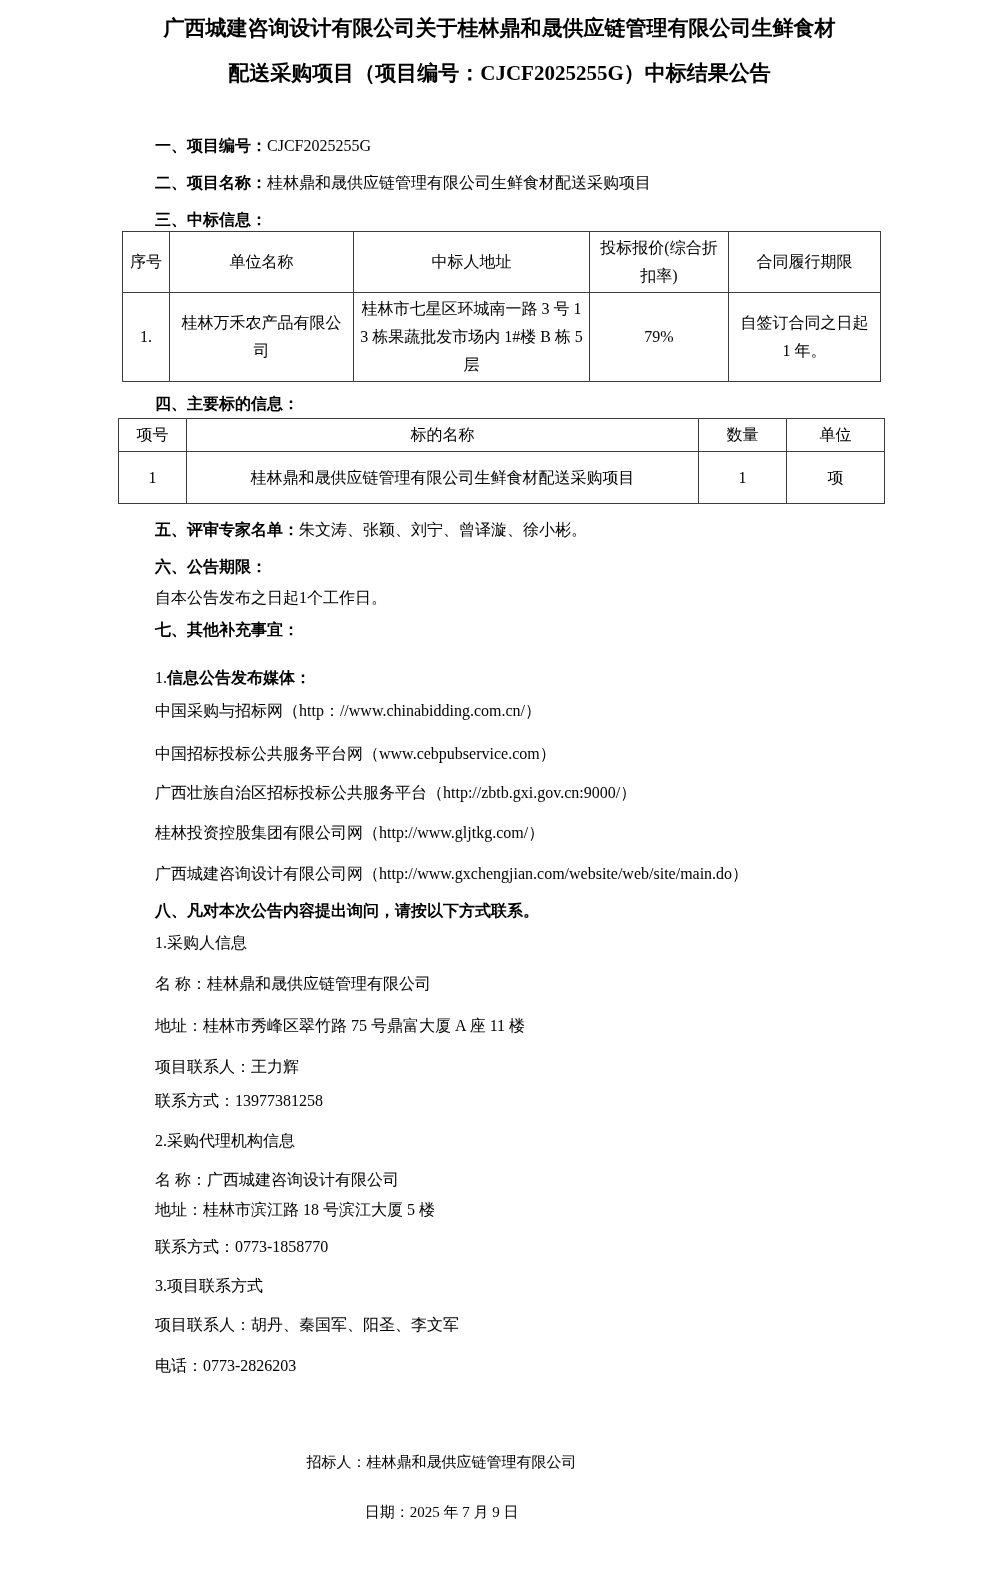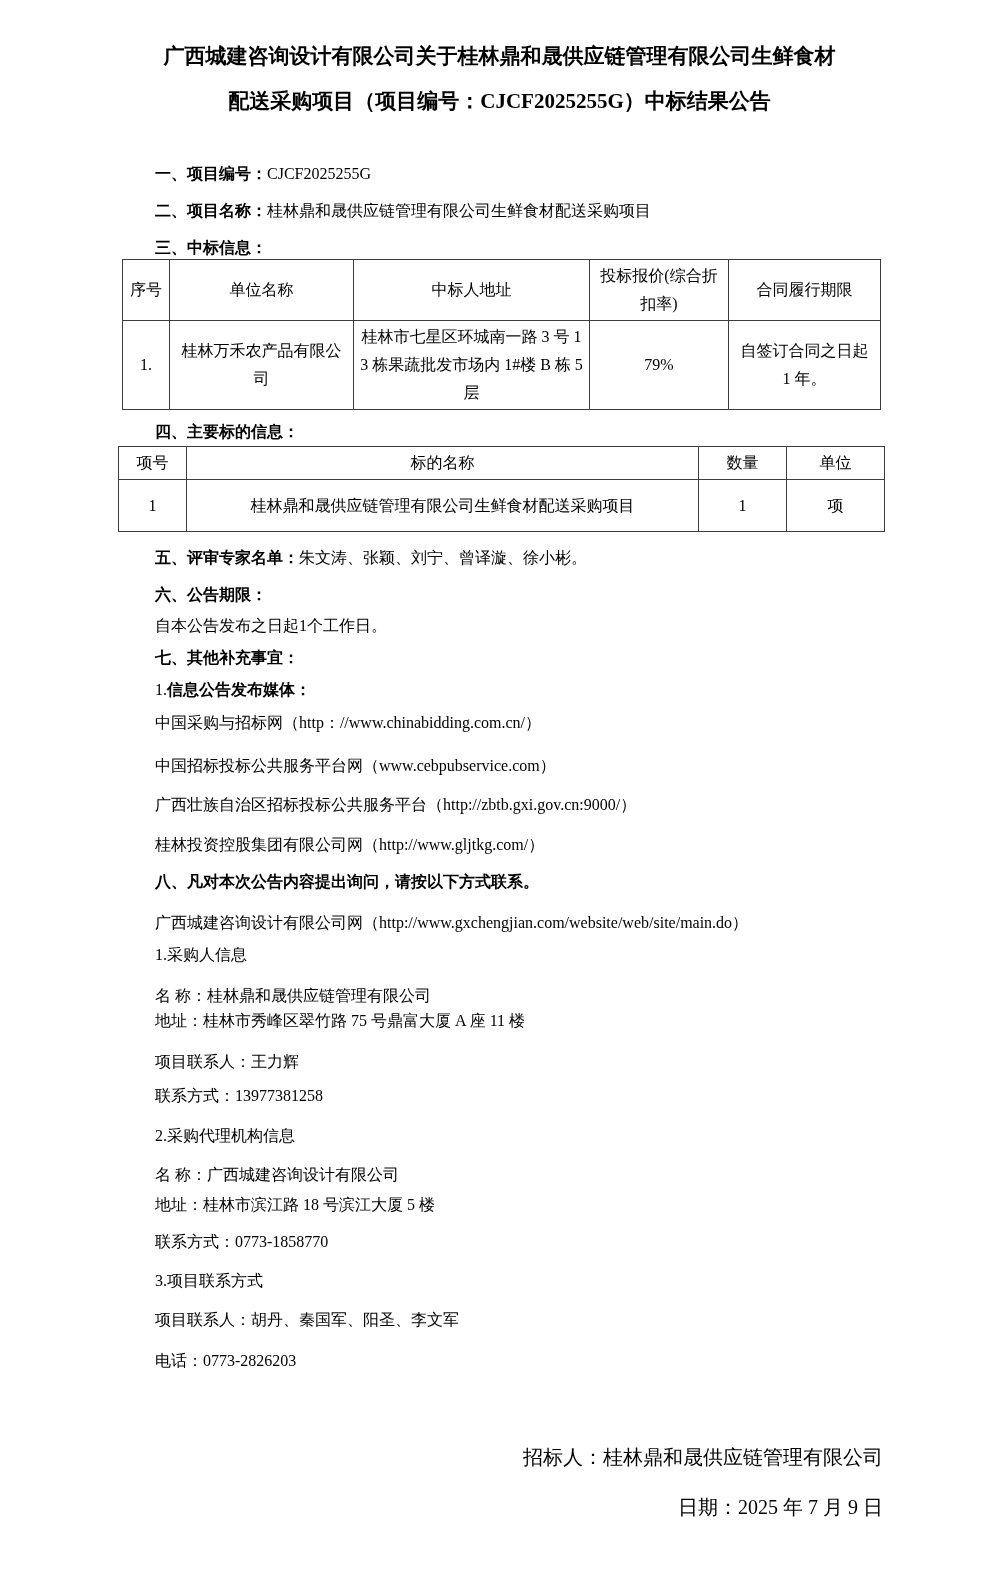--- a/index.html
+++ b/index.html
@@ -2,32 +2,32 @@
 <html><head>
 <meta charset="utf-8">
 <style>
   html, body { margin: 0; padding: 0; }
   body {
     width: 999px; height: 1569px;
     background: #ffffff; color: #000000;
     font-family: "Liberation Serif", "DejaVu Serif", serif;
   }
   .doc { width: 999px; height: 1569px; overflow: hidden; }
-  .title { font-weight: bold; font-size: 21px; line-height: 45px; text-align: center; padding: 34px 100px 0 100px; }
+  .title { font-weight: bold; font-size: 21px; line-height: 45px; text-align: center; padding: 6px 100px 0 100px; }
   .p { font-size: 16px; line-height: 19px; margin-left: 155px; margin-right: 60px; }
   .b { font-weight: bold; }
   table { border-collapse: collapse; table-layout: fixed; font-size: 16px; color: #000; }
   .t1 { margin-left: 122px; width: 758px; margin-top: 2px; border-radius: 14px; }
   .t2 { margin-left: 118px; width: 766px; margin-top: 5px; }
   th, td { border: 1px solid #3d3d3d; font-weight: normal; text-align: center; vertical-align: middle; padding: 2px 6px; line-height: 28px; word-break: break-all; }
   .t1 thead tr { height: 60px; }
   .t1 tbody tr { height: 86px; }
   .t2 thead tr { height: 31px; }
   .t2 tbody tr { height: 52px; }
-  .footer-line { font-size: 20px; line-height: 19px; text-align: right; padding-right: 116px; }
+  .footer-line { font-size: 15px; line-height: 19px; text-align: center; padding-right: 116px; }
 </style>
 </head>
 <body>
 
 <div class="doc">
 
   <div class="title">
     <div>广西城建咨询设计有限公司关于桂林鼎和晟供应链管理有限公司生鲜食材</div>
     <div>配送采购项目（项目编号：CJCF2025255G）中标结果公告</div>
   </div>
@@ -99,35 +99,35 @@
 
   <div class="p" style="margin-top:16px">
     <span class="b">五、评审专家名单：</span><span>朱文涛、张颖、刘宁、曾译漩、徐小彬。</span>
   </div>
 
   <div class="p b" style="margin-top:18px">六、公告期限：</div>
   <div class="p" style="margin-top:12px">自本公告发布之日起1个工作日。</div>
 
   <div class="p b" style="margin-top:13px">七、其他补充事宜：</div>
 
-  <div class="p" style="margin-top:13px">
+  <div class="p" style="margin-top:29px">
     <span>1.</span><span class="b">信息公告发布媒体：</span>
   </div>
 
   <div class="p" style="margin-top:14px">中国采购与招标网（http：//www.chinabidding.com.cn/）</div>
   <div class="p" style="margin-top:24px">中国招标投标公共服务平台网（www.cebpubservice.com）</div>
   <div class="p" style="margin-top:20px">广西壮族自治区招标投标公共服务平台（http://zbtb.gxi.gov.cn:9000/）</div>
   <div class="p" style="margin-top:21px">桂林投资控股集团有限公司网（http://www.gljtkg.com/）</div>
+  <div class="p" style="margin-top:22px">广西城建咨询设计有限公司网（http://www.gxchengjian.com/website/web/site/main.do）</div>
+
   <div class="p b" style="margin-top:18px">八、凡对本次公告内容提出询问，请按以下方式联系。</div>
-
-  <div class="p" style="margin-top:22px">广西城建咨询设计有限公司网（http://www.gxchengjian.com/website/web/site/main.do）</div>
 
   <div class="p" style="margin-top:13px">1.采购人信息</div>
   <div class="p" style="margin-top:22px">名 称：桂林鼎和晟供应链管理有限公司</div>
-  <div class="p" style="margin-top:6px">地址：桂林市秀峰区翠竹路 75 号鼎富大厦 A 座 11 楼</div>
+  <div class="p" style="margin-top:23px">地址：桂林市秀峰区翠竹路 75 号鼎富大厦 A 座 11 楼</div>
   <div class="p" style="margin-top:22px">项目联系人：王力辉</div>
   <div class="p" style="margin-top:15px">联系方式：13977381258</div>
 
   <div class="p" style="margin-top:21px">2.采购代理机构信息</div>
   <div class="p" style="margin-top:20px">名 称：广西城建咨询设计有限公司</div>
   <div class="p" style="margin-top:11px">地址：桂林市滨江路 18 号滨江大厦 5 楼</div>
   <div class="p" style="margin-top:18px">联系方式：0773-1858770</div>
 
   <div class="p" style="margin-top:20px">3.项目联系方式</div>
   <div class="p" style="margin-top:20px">项目联系人：胡丹、秦国军、阳圣、李文军</div>

